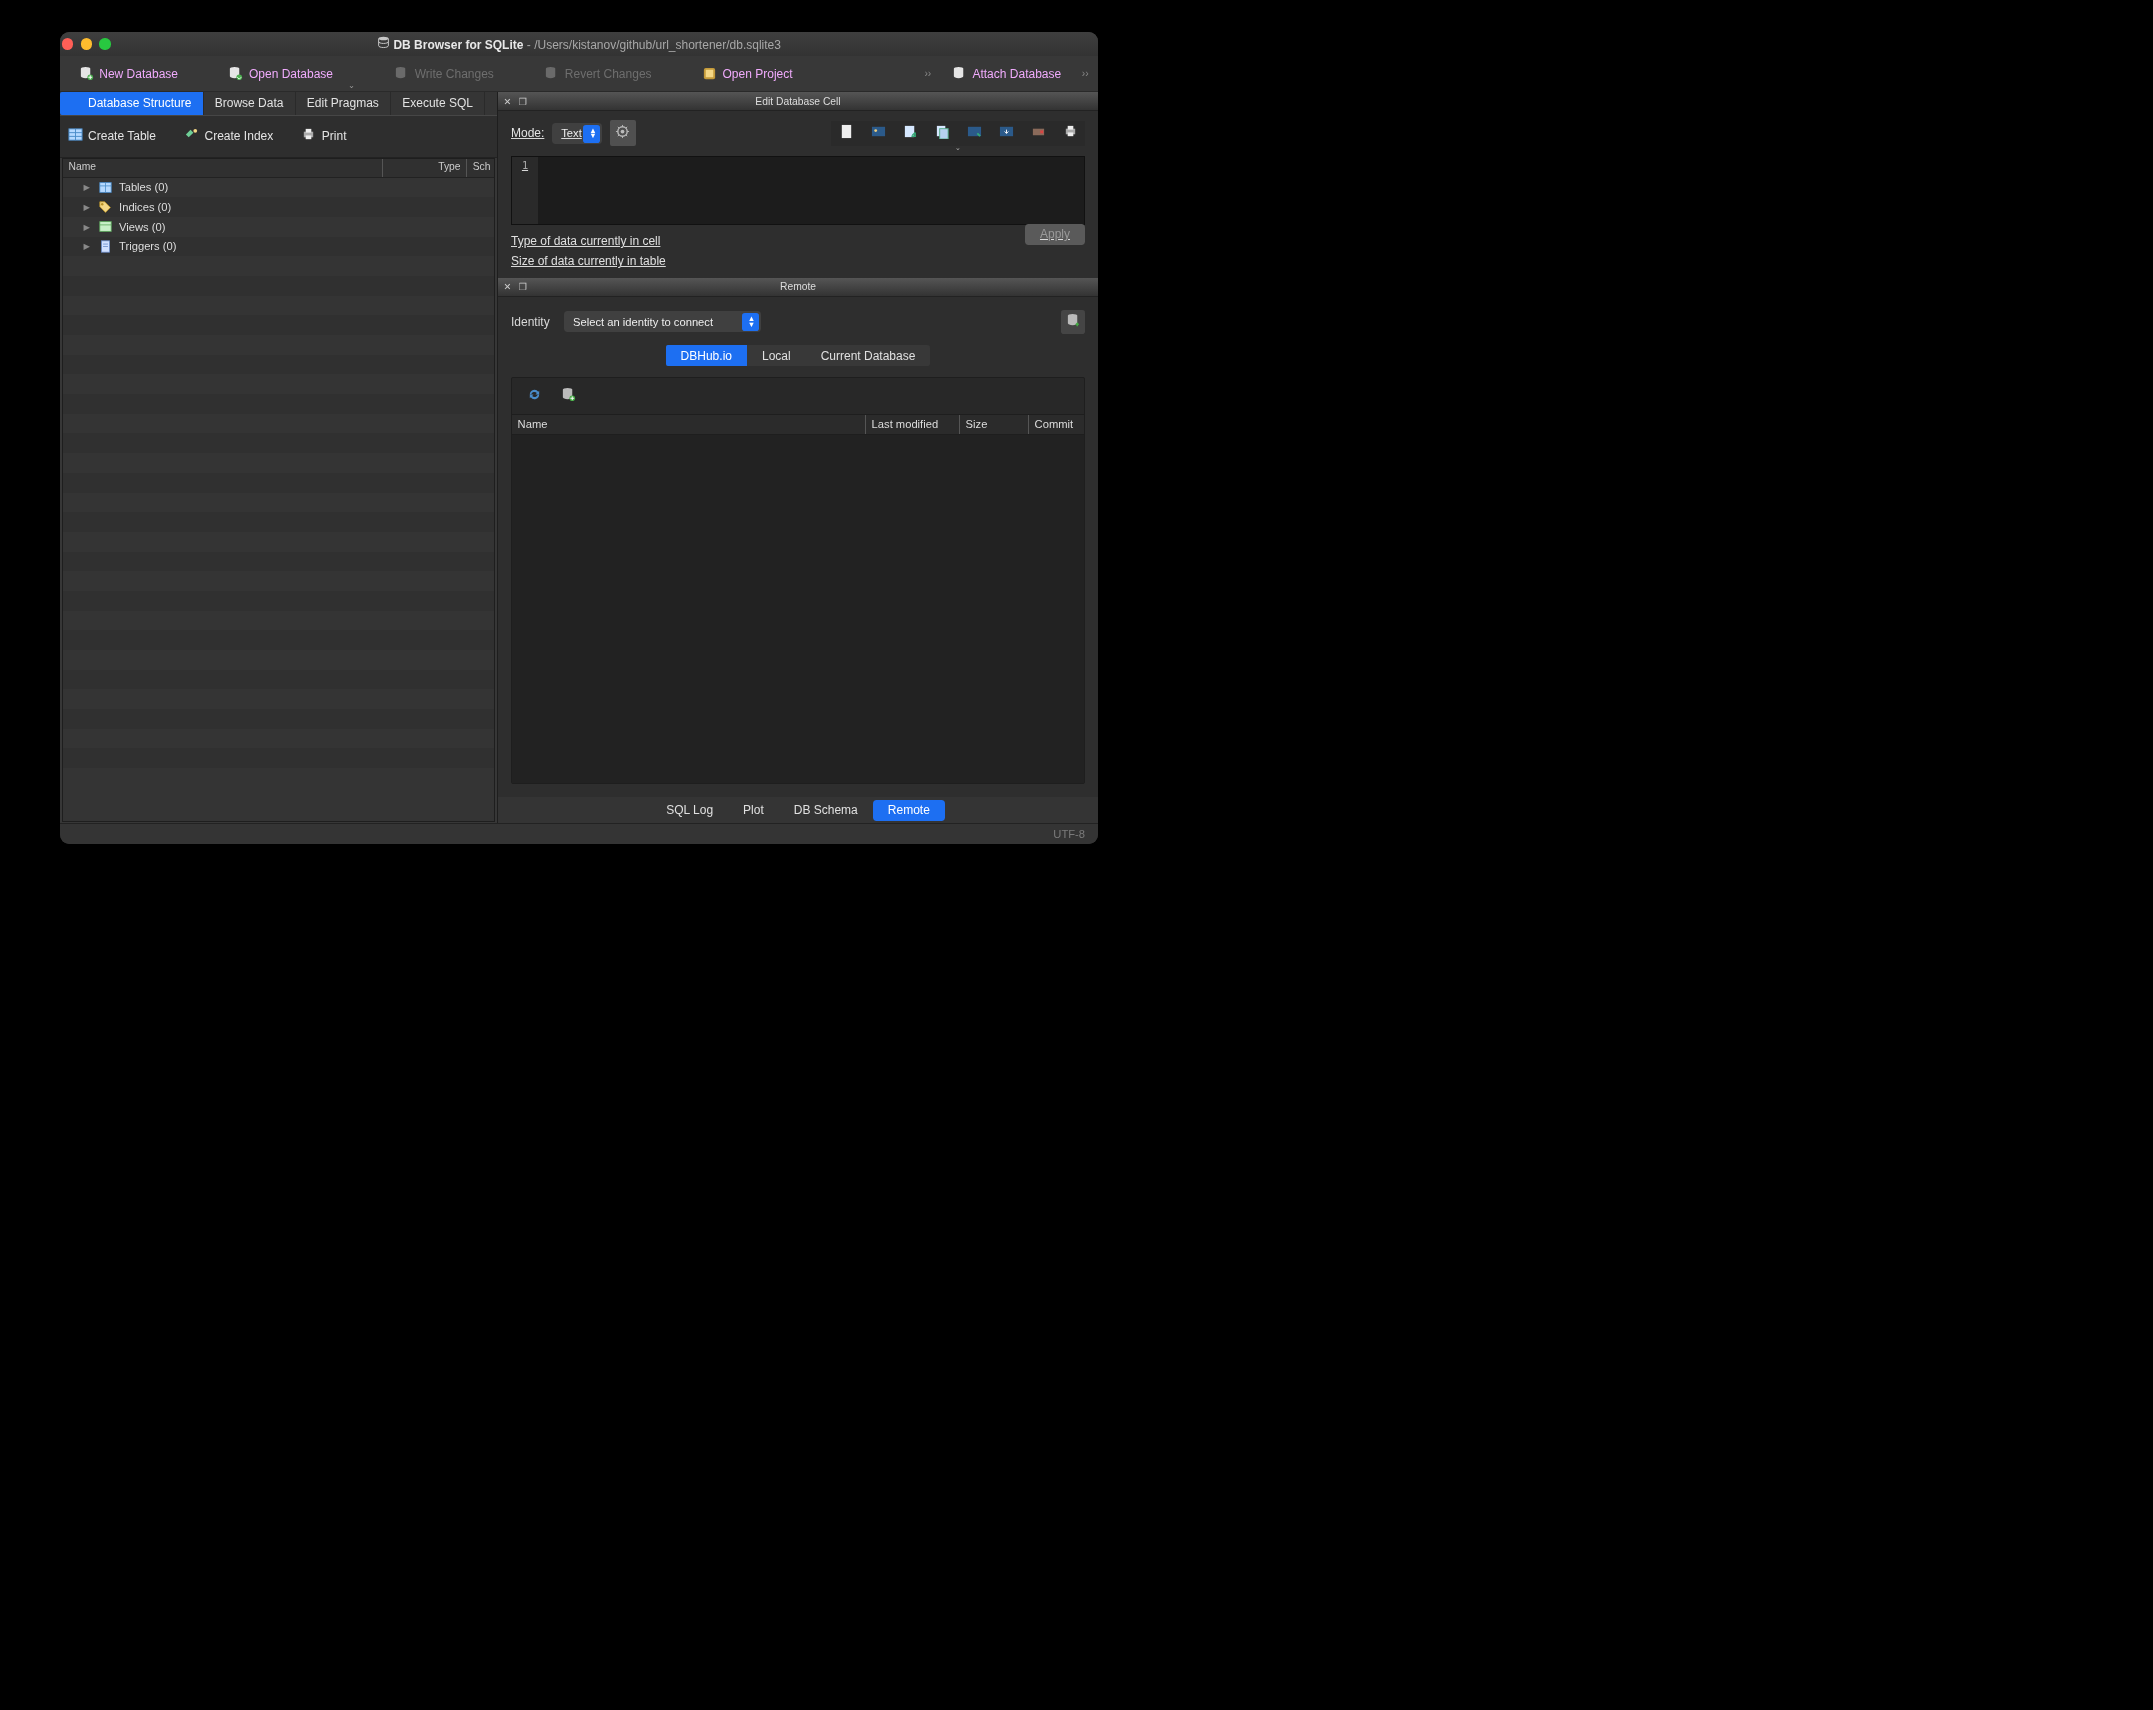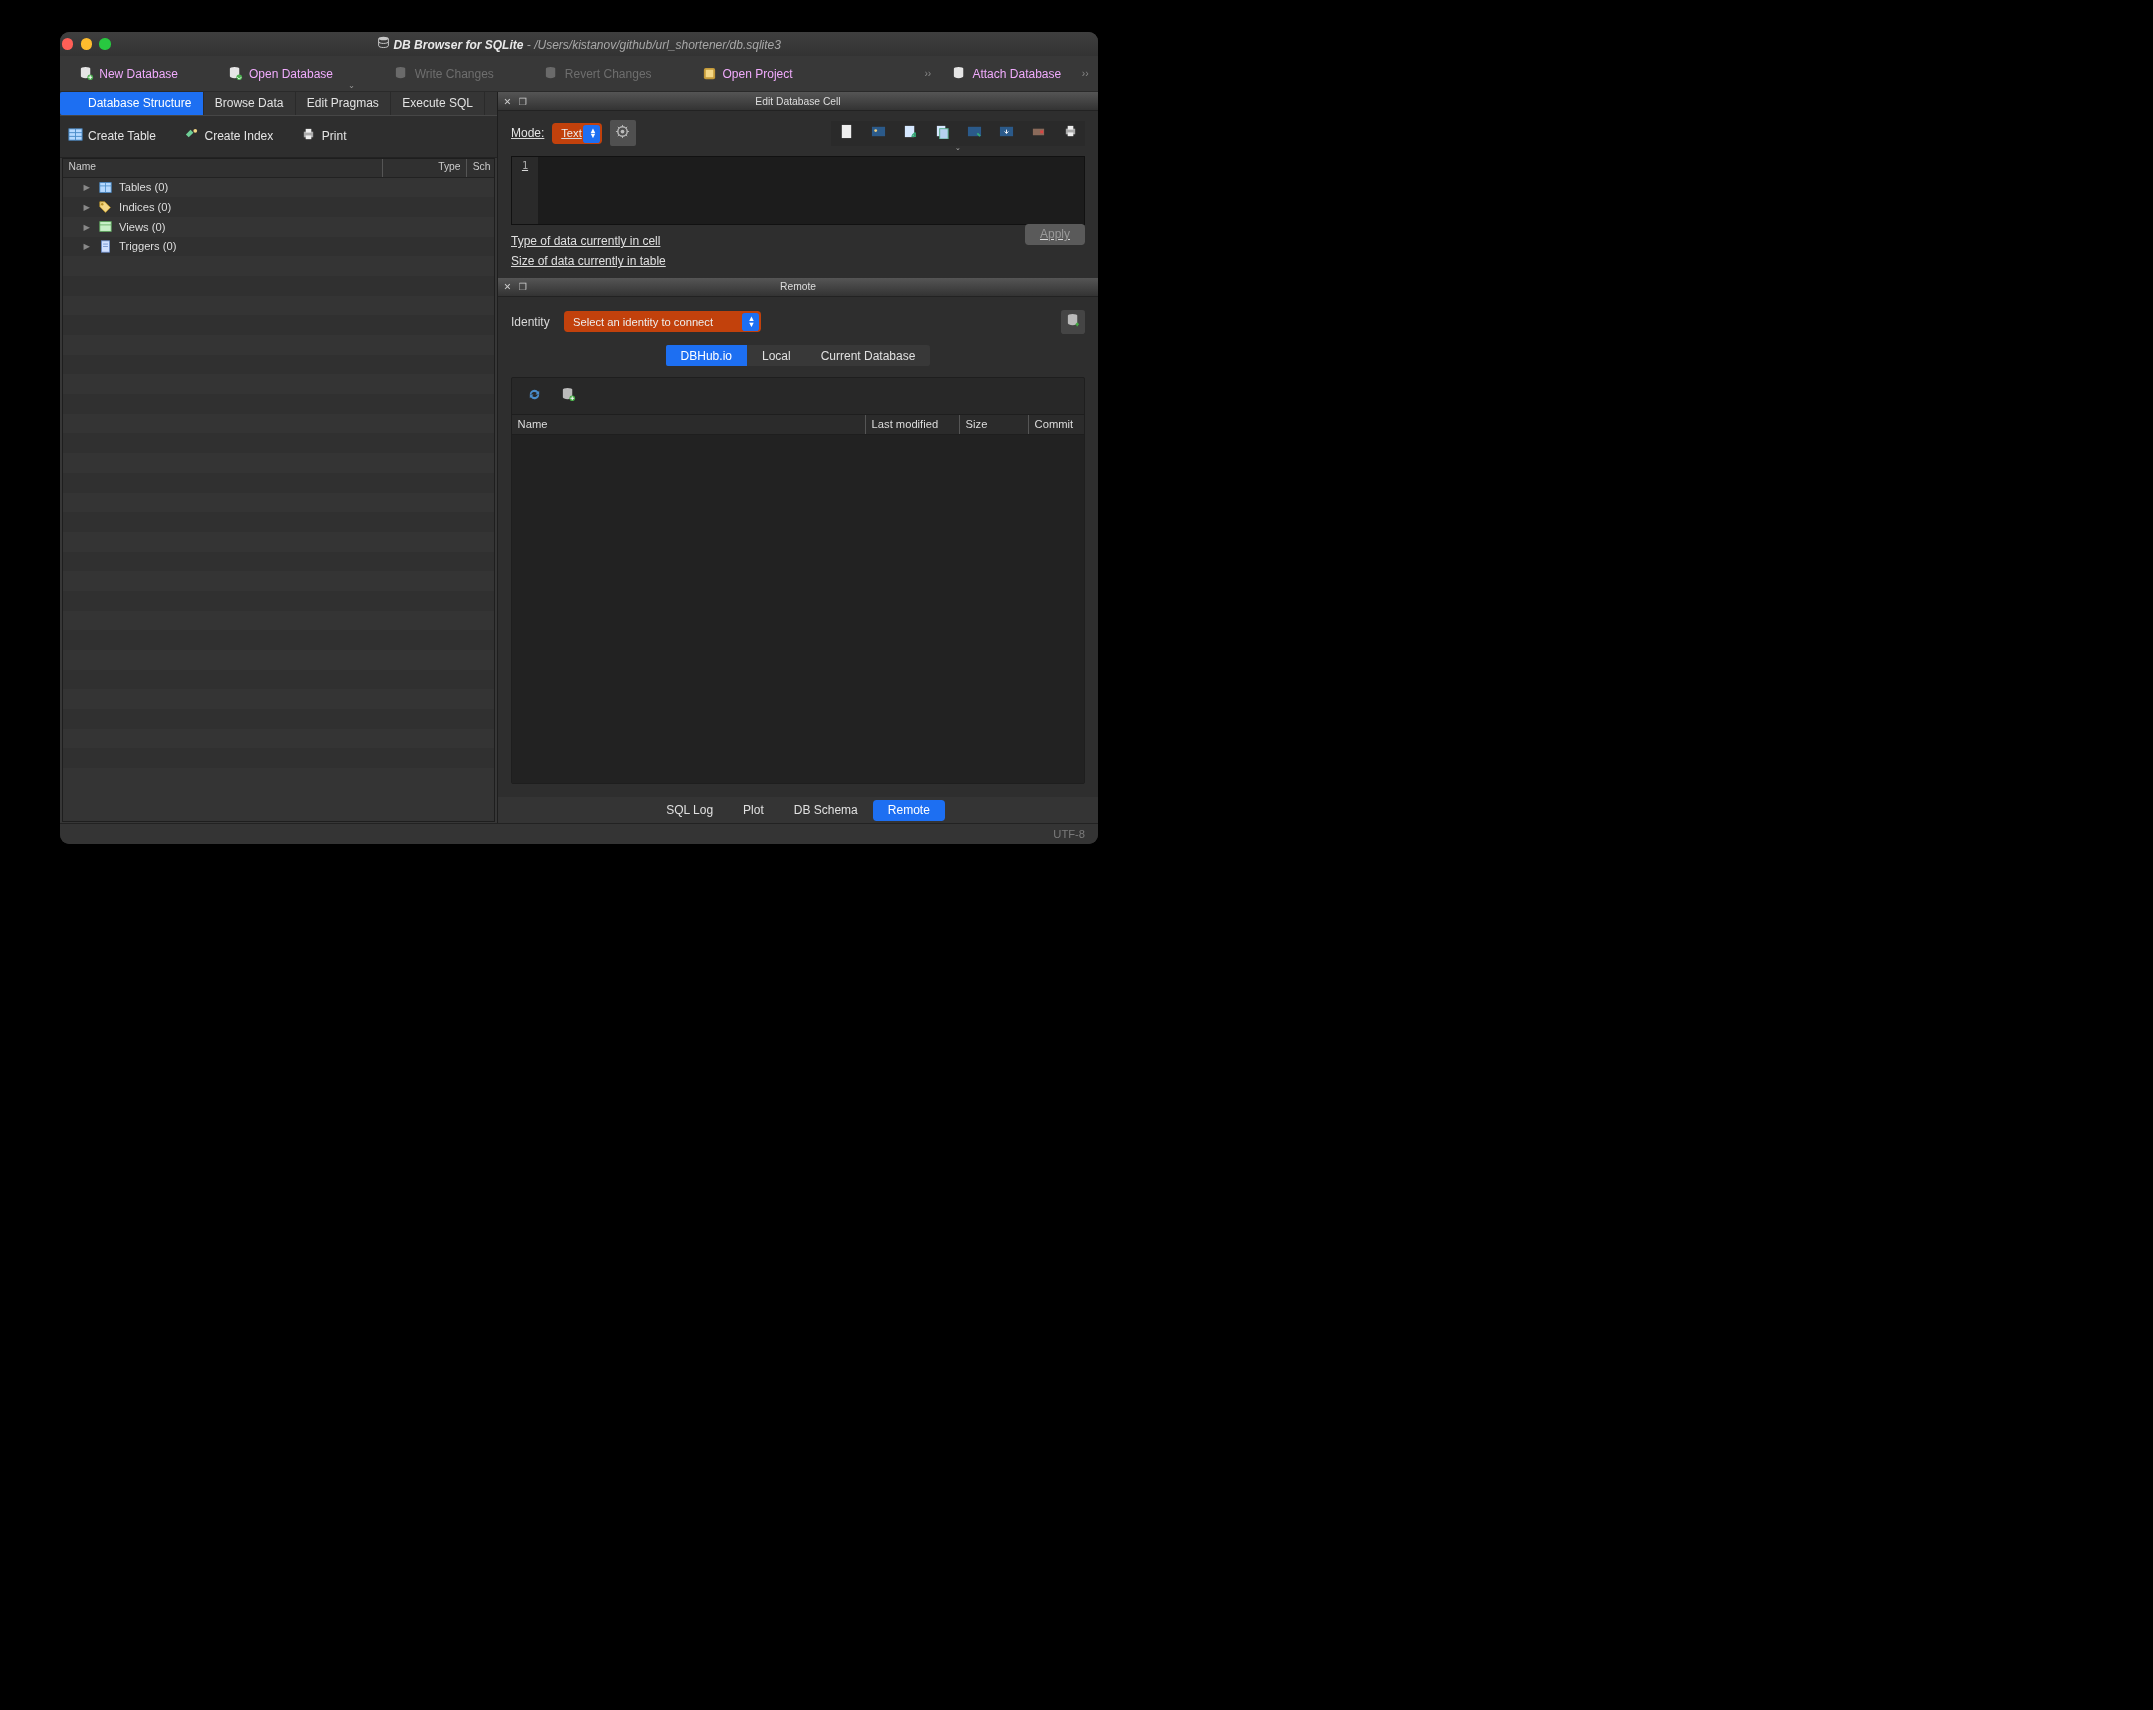--- a/index.html
+++ b/index.html
@@ -25,21 +25,20 @@
   display: flex;
   flex-direction: column;
 }
 .titlebar {
   height: 24px;
   background: linear-gradient(#3f3f3f,#333);
   display: flex;
   align-items: center;
   padding: 0 2px;
   position: relative;
-  font-style: italic;
 }
 .traffic { display: flex; gap: 7.5px; }
 .dot { width: 11.2px; height: 11.2px; border-radius: 50%; }
 .dot.red { background: #ff5f57; }
 .dot.yellow { background: #febc2e; }
 .dot.green { background: #28c840; }
 .title-text {
   position: absolute;
   left: 0; right: 0;
   text-align: center;
@@ -144,21 +143,21 @@
   position:relative;
   border-bottom: 0.9px solid #222;
 }
 .panel-title .center { position:absolute; left:0;right:0;text-align:center; pointer-events:none; }
 .panel-title .pin { display:flex; gap:5.6px; padding-left:5.6px; }
 .panel-title .pin span { width:9.4px; font-size:9.4px; color:#ccc; cursor:default; }
 .edit-cell { background:#2e2e2e; padding: 9.4px 13px 9.4px 13px; display:flex; flex-direction:column; gap:9.4px;text-decoration:underline; }
 .mode-row { display:flex; align-items:center; gap:7.5px; }
 .mode-label { font-size:12px; color:#e4e4e4; }
 .select-blue {
-  background: #c2410c;
+  background: #404040;
   border-radius: 3.7px;
   height: 21.5px;
   display:flex;
   align-items:center;
   padding: 0 20.6px 0 9.4px;
   font-size: 11.2px;
   color: #eee;
   position:relative;
 }
 .select-blue::after {

